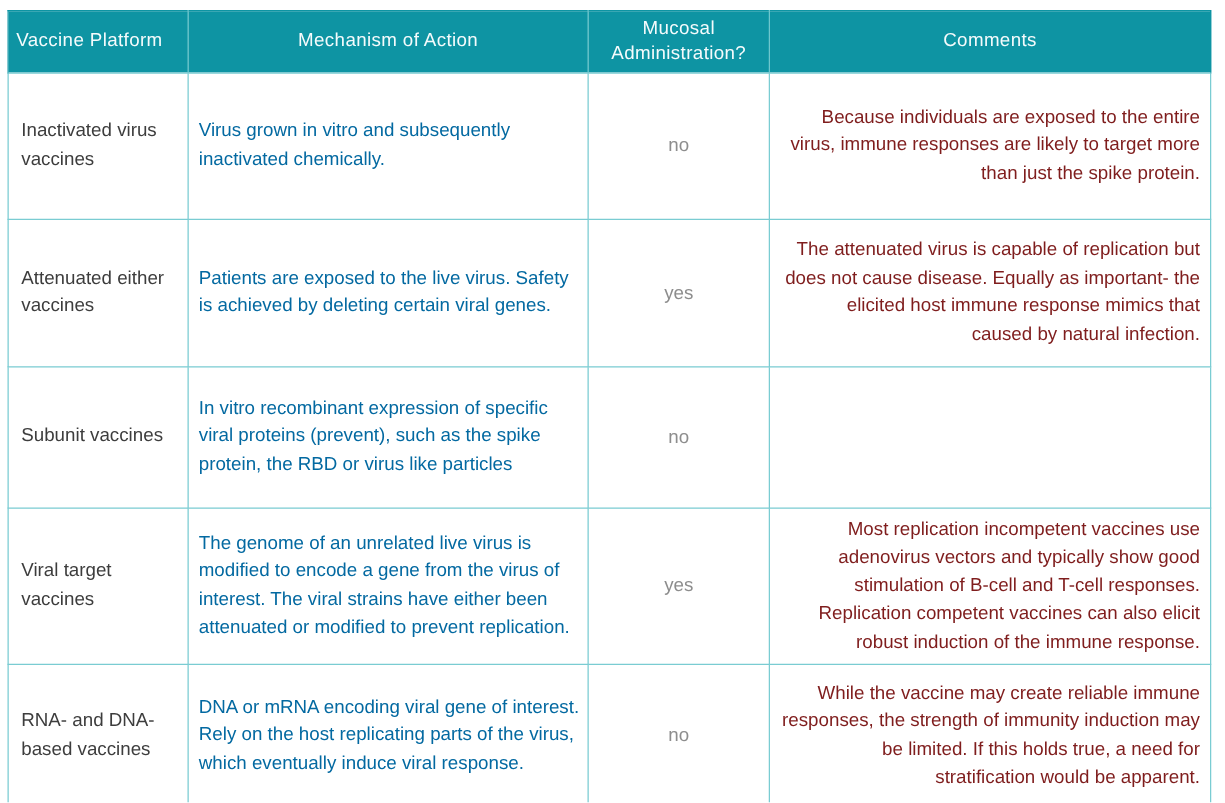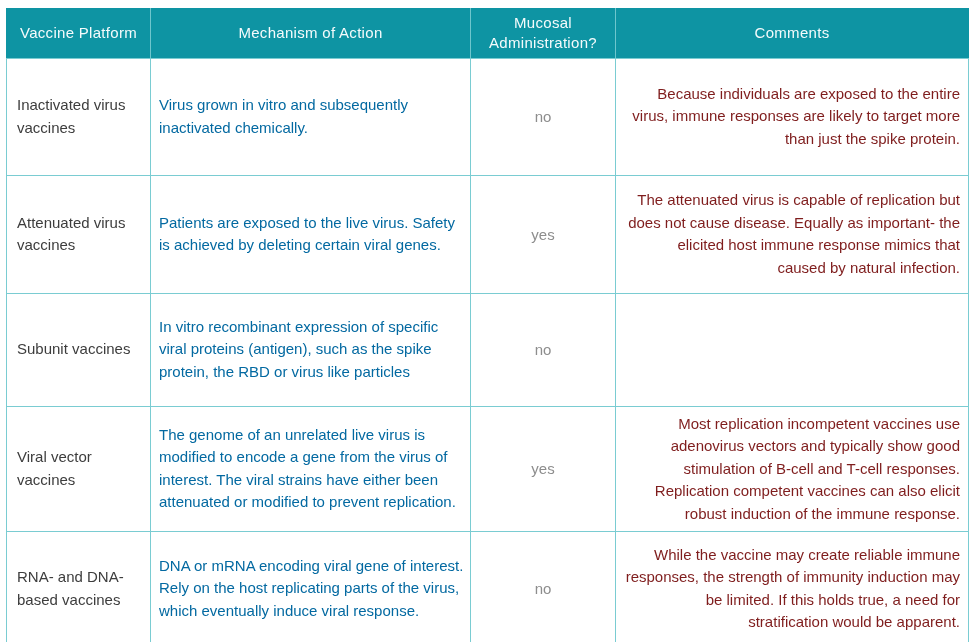--- a/index.html
+++ b/index.html
@@ -37,21 +37,21 @@
     font-size: 15px;
     line-height: 1.35;
     letter-spacing: 0.3px;
     text-align: center;
     border-top: 1.5px solid #0e94a3;
     border-left-color: #6ec6cd;
     border-right-color: #6ec6cd;
     padding: 4px 6px;
   }
   tr.header-row th:first-child {
-    text-align: center;
+    text-align: left;
     border-left-color: #0e94a3;
   }
   tr.header-row th:last-child {
     border-right-color: #0e94a3;
   }
   
   td.platform-cell {
     color: #3d3d3d;
     font-size: 15px;
     line-height: 1.5;
@@ -108,35 +108,35 @@
       </tr>
 
       <tr class="row-0">
         <td class="platform-cell">Inactivated virus vaccines</td>
         <td class="mechanism-cell">Virus grown in vitro and subsequently inactivated chemically.</td>
         <td class="mucosal-cell">no</td>
         <td class="comments-cell">Because individuals are exposed to the entire virus, immune responses are likely to target more than just the spike protein.</td>
       </tr>
 
       <tr class="row-1">
-        <td class="platform-cell">Attenuated virus vaccines</td>
+        <td class="platform-cell">Attenuated either vaccines</td>
         <td class="mechanism-cell">Patients are exposed to the live virus. Safety is achieved by deleting certain viral genes.</td>
         <td class="mucosal-cell">yes</td>
         <td class="comments-cell">The attenuated virus is capable of replication but does not cause disease. Equally as important- the elicited host immune response mimics that caused by natural infection.</td>
       </tr>
 
       <tr class="row-2">
         <td class="platform-cell">Subunit vaccines</td>
-        <td class="mechanism-cell">In vitro recombinant expression of specific viral proteins (antigen), such as the spike protein, the RBD or virus like particles</td>
+        <td class="mechanism-cell">In vitro recombinant expression of specific viral proteins (prevent), such as the spike protein, the RBD or virus like particles</td>
         <td class="mucosal-cell">no</td>
         <td class="comments-cell"></td>
       </tr>
 
       <tr class="row-3">
-        <td class="platform-cell">Viral vector vaccines</td>
+        <td class="platform-cell">Viral target vaccines</td>
         <td class="mechanism-cell">The genome of an unrelated live virus is modified to encode a gene from the virus of interest. The viral strains have either been attenuated or modified to prevent replication.</td>
         <td class="mucosal-cell">yes</td>
         <td class="comments-cell">Most replication incompetent vaccines use adenovirus vectors and typically show good stimulation of B-cell and T-cell responses. Replication competent vaccines can also elicit robust induction of the immune response.</td>
       </tr>
 
       <tr class="row-4">
         <td class="platform-cell">RNA- and DNA-based vaccines</td>
         <td class="mechanism-cell">DNA or mRNA encoding viral gene of interest. Rely on the host replicating parts of the virus, which eventually induce viral response.</td>
         <td class="mucosal-cell">no</td>
         <td class="comments-cell">While the vaccine may create reliable immune responses, the strength of immunity induction may be limited. If this holds true, a need for stratification would be apparent.</td>

